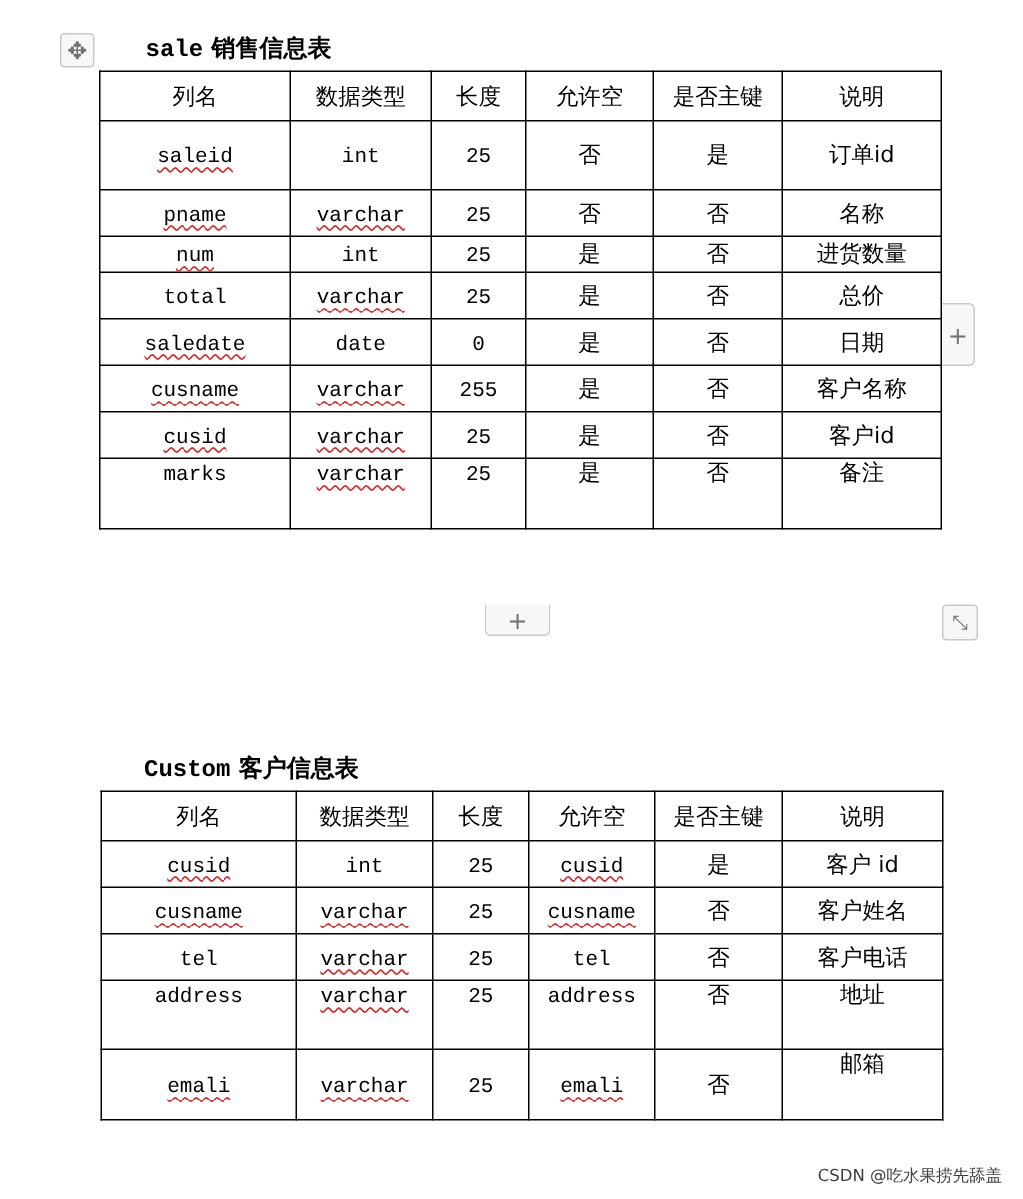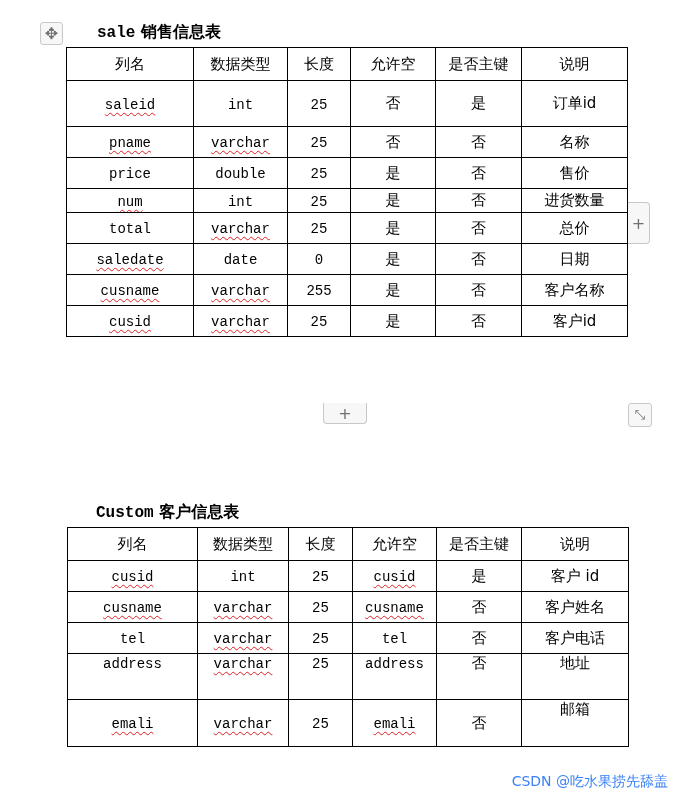--- a/index.html
+++ b/index.html
@@ -14,21 +14,21 @@
   table.t td.hd { font-family: "DejaVu Sans", sans-serif; font-size: 15px; }
   .mono { font-family: "Liberation Mono", monospace; font-size: 14px; }
   .cjk { font-family: "DejaVu Sans", sans-serif; font-size: 15px; }
   .squig { text-decoration: underline wavy #e02020; text-decoration-thickness: 1px;
            text-underline-offset: 3px; }
   td.top { vertical-align: top; padding-top: 2px; }
   td.mid-hi { vertical-align: top; padding-top: 8px; }
   .handle { position: absolute; box-sizing: border-box; background: #f7f7f7;
             border: 1px solid #c8c8c8; border-radius: 3px; color: #707070;
             display: flex; align-items: center; justify-content: center; cursor: pointer; }
-  .watermark { position: absolute; right: 14px; bottom: 8px; font-size: 14px; color: #3b82f6;
+  .watermark { position: absolute; right: 14px; bottom: 8px; font-size: 11px; color: #404040;
                font-family: "DejaVu Sans", sans-serif; white-space: nowrap; }
 </style>
 </head>
 <body>
 
 <div class="handle" style="left:40px;top:22px;width:23px;height:23px;font-size:16px;">
   <span>✥</span>
 </div>
 
 <div class="title" style="left:64px;top:22px;">
@@ -63,28 +63,20 @@
     <td><span class="cjk">订单id</span></td>
   </tr>
   <tr style="height:31px">
     <td><span class="mono squig">pname</span></td>
     <td><span class="mono squig">varchar</span></td>
     <td><span class="mono">25</span></td>
     <td><span class="cjk">否</span></td>
     <td><span class="cjk">否</span></td>
     <td><span class="cjk">名称</span></td>
   </tr>
-  <tr style="height:31px">
-    <td><span class="mono">price</span></td>
-    <td><span class="mono">double</span></td>
-    <td><span class="mono">25</span></td>
-    <td><span class="cjk">是</span></td>
-    <td><span class="cjk">否</span></td>
-    <td><span class="cjk">售价</span></td>
-  </tr>
   <tr style="height:24px">
     <td><span class="mono squig">num</span></td>
     <td><span class="mono">int</span></td>
     <td><span class="mono">25</span></td>
     <td><span class="cjk">是</span></td>
     <td><span class="cjk">否</span></td>
     <td><span class="cjk">进货数量</span></td>
   </tr>
   <tr style="height:31px">
     <td><span class="mono">total</span></td>
@@ -110,20 +102,28 @@
     <td><span class="cjk">否</span></td>
     <td><span class="cjk">客户名称</span></td>
   </tr>
   <tr style="height:31px">
     <td><span class="mono squig">cusid</span></td>
     <td><span class="mono squig">varchar</span></td>
     <td><span class="mono">25</span></td>
     <td><span class="cjk">是</span></td>
     <td><span class="cjk">否</span></td>
     <td><span class="cjk">客户id</span></td>
+  </tr>
+  <tr style="height:47px">
+    <td class="mid-hi"><span class="mono">marks</span></td>
+    <td class="mid-hi"><span class="mono squig">varchar</span></td>
+    <td class="mid-hi"><span class="mono">25</span></td>
+    <td class="mid-hi"><span class="cjk">是</span></td>
+    <td class="mid-hi"><span class="cjk">否</span></td>
+    <td class="top"><span class="cjk">备注</span></td>
   </tr>
 </tbody>
   </table>
 
 <div class="handle" style="left:628px;top:202px;width:22px;height:42px;border-left:none;border-radius:0 4px 4px 0;font-size:16px;">
   <span>+</span>
 </div>
 
 <div class="handle" style="left:323px;top:403px;width:44px;height:21px;border-top:none;border-radius:0 0 4px 4px;font-size:16px;">
   <span>+</span>

